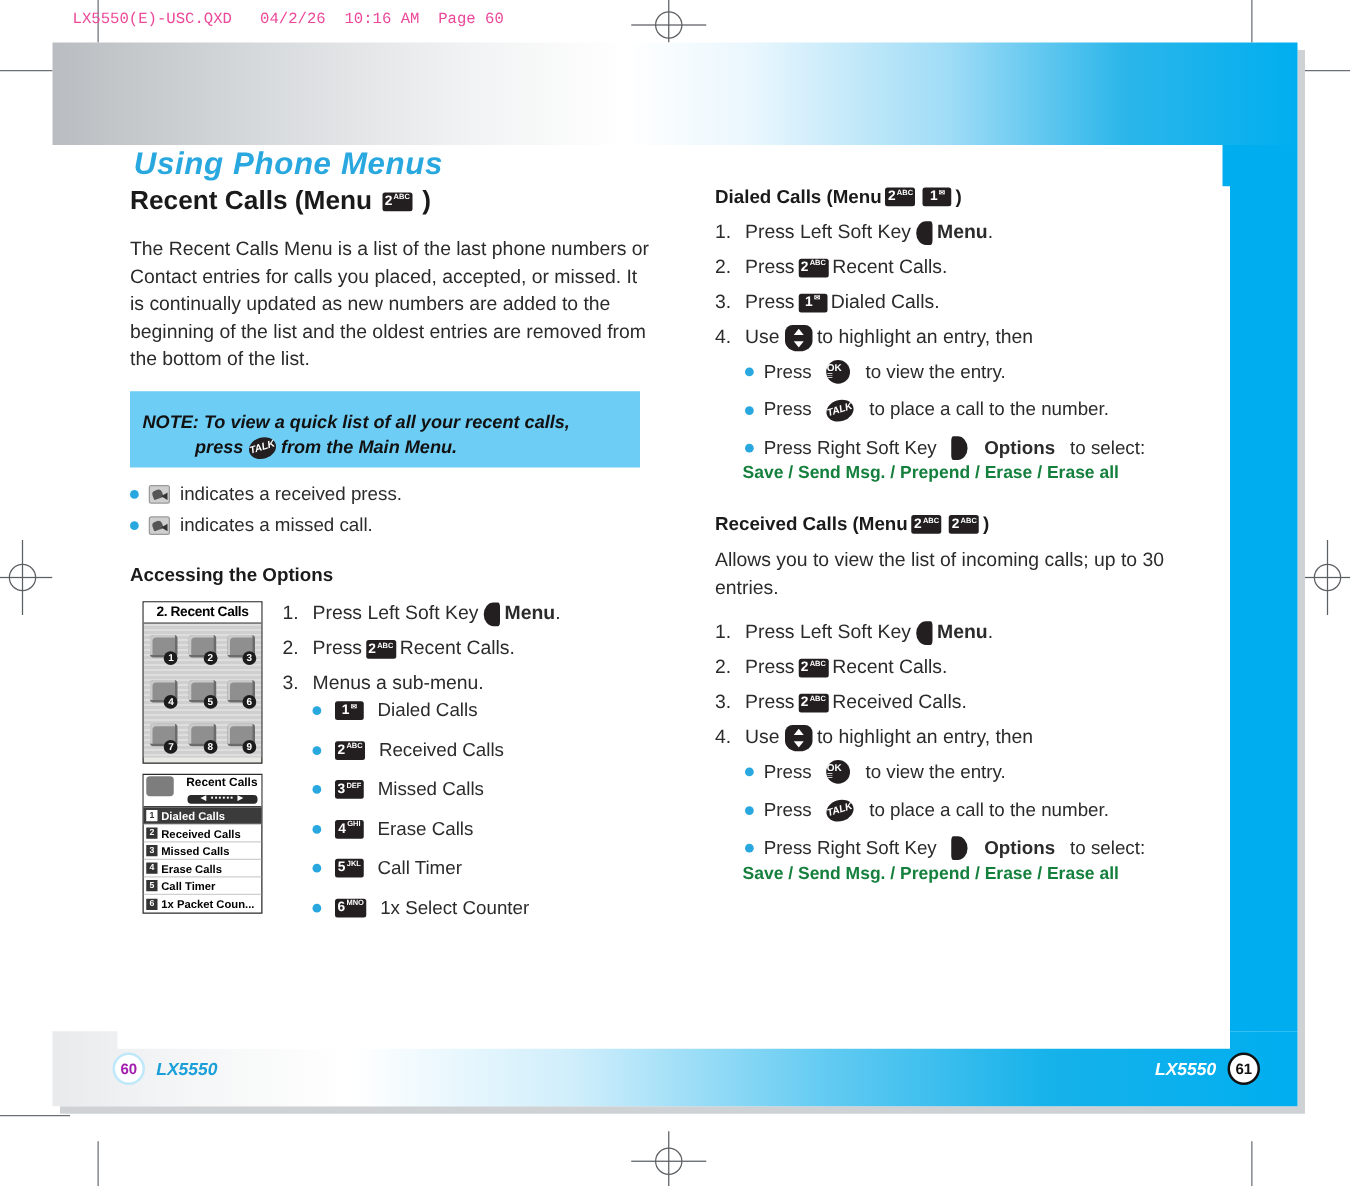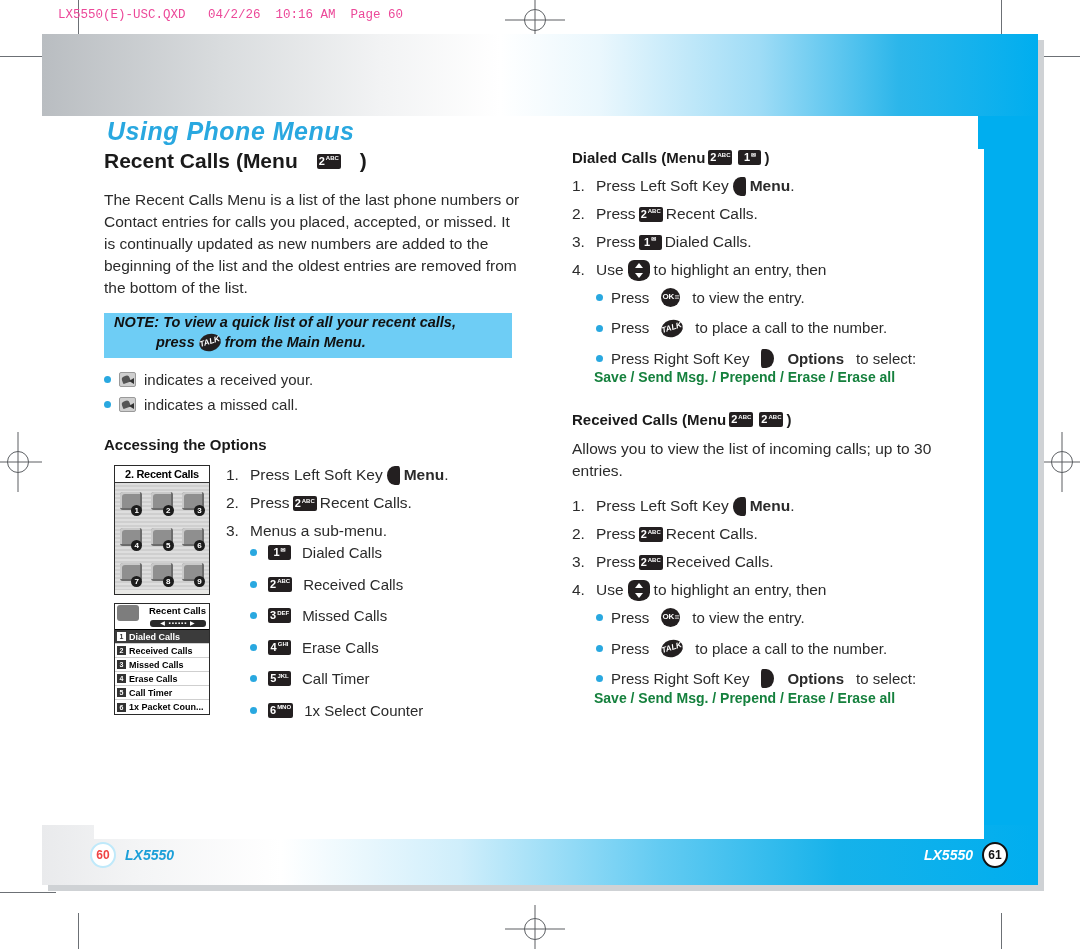--- a/index.html
+++ b/index.html
@@ -62,36 +62,36 @@
   }
 
   
   .col { position:absolute; top:0; }
   .col-left { left:10px; width:420px; }
   .col-right { left:478px; width:410px; }
 
   h2.sec {
     font-size:21px; font-weight:bold; color:#1a1a1a;
     margin:0 0 16px 0; letter-spacing:0px;
-    display:flex; align-items:center; gap:16px;
+    display:flex; align-items:center; gap:5px;
   }
   h3.sub {
     font-size:15px; font-weight:bold; color:#1a1a1a;
     margin:0 0 10px 0;
     display:flex; align-items:center; gap:0px;
   }
   h3.plain { font-size:15px; font-weight:bold; color:#1a1a1a; margin:0 0 12px 0; }
 
   p.body {
     font-size:15.5px; line-height:1.42; color:#2b2b2b; margin:0 0 14px 0;
   }
 
   
   .notebox {
-    background:#6ecdf5; padding:0 10px 6px 10px; margin:2px 12px 12px 0;
+    background:#6ecdf5; padding:16px 10px 6px 10px; margin:2px 12px 12px 0;
   }
   .notebox .l1, .notebox .l2 {
     font-style:italic; font-weight:bold; font-size:14.5px; color:#111;
     line-height:1.35; display:flex; align-items:center;
   }
   .notebox .l2 { padding-left:42px; }
 
   
   .blist { margin:0; padding:0; list-style:none; }
   .blist li {
@@ -122,21 +122,21 @@
   .key sup { font-size:6px; font-weight:bold; margin-left:1px; position:relative; top:-3px; letter-spacing:0px;}
 
   .oval {
     display:inline-flex; align-items:center; justify-content:center;
     background:#231f20; color:#fff; border-radius:50%;
     width:22px; height:17px; font-size:8px; font-weight:bold;
     transform:rotate(-17deg); margin:0 4px; vertical-align:middle;
     font-style:italic;
   }
   .okkey {
-    display:inline-flex; flex-direction:row; align-items:center; justify-content:center;
+    display:inline-flex; flex-direction:column; justify-content:center;
     background:#231f20; color:#fff; border-radius:50%;
     width:19px; height:19px; margin:0 4px; vertical-align:middle; line-height:0.85;
   }
   .okkey b { font-size:8px; }
   .okkey i { font-size:5.5px; font-style:normal; }
 
   .softkey-l {
     display:inline-block; width:13px; height:19px; margin:0 4px; vertical-align:middle;
     background:#231f20;
     border-radius:60% 14% 14% 60% / 50% 20% 20% 50%;
@@ -230,21 +230,21 @@
   
   .foot-left {
     position:absolute; left:48px; bottom:17px; display:flex; align-items:center; gap:9px;
   }
   .foot-right {
     position:absolute; right:30px; bottom:17px; display:flex; align-items:center; gap:9px;
   }
   .pgcircle {
     width:26px; height:26px; border-radius:50%; background:#ffffff;
     display:flex; align-items:center; justify-content:center;
-    font-size:12px; font-weight:bold; color:#ef4444; border:2px solid #bfe9fa;
+    font-size:12px; font-weight:bold; color:#a21caf; border:2px solid #bfe9fa;
   }
   .pgcircle.dark { color:#111; border:2px solid #111; }
   .pgname { font-size:14px; font-weight:bold; font-style:italic; color:#1b9fd8; }
   .pgname.white { color:#ffffff; }
 
   .filehdr {
     position:absolute; left:58px; top:8px;
     font-family:"Liberation Mono", monospace; font-size:12.5px; color:#ec4899;
     letter-spacing:0px; white-space:pre;
   }
@@ -312,21 +312,21 @@
           <span>press</span>
           <span class="oval">TALK</span>
           <span>from the Main Menu.</span>
         </div>
       </div>
 
       <ul class="blist">
         <li>
           <span class="dot"></span>
           <span class="callicon rec"></span>
-          <span>indicates a received your.</span>
+          <span>indicates a received press.</span>
         </li>
         <li>
           <span class="dot"></span>
           <span class="callicon mis"></span>
           <span>indicates a missed call.</span>
         </li>
       </ul>
 
       <h3 class="plain" style="margin-top:22px;">Accessing the Options</h3>
 

